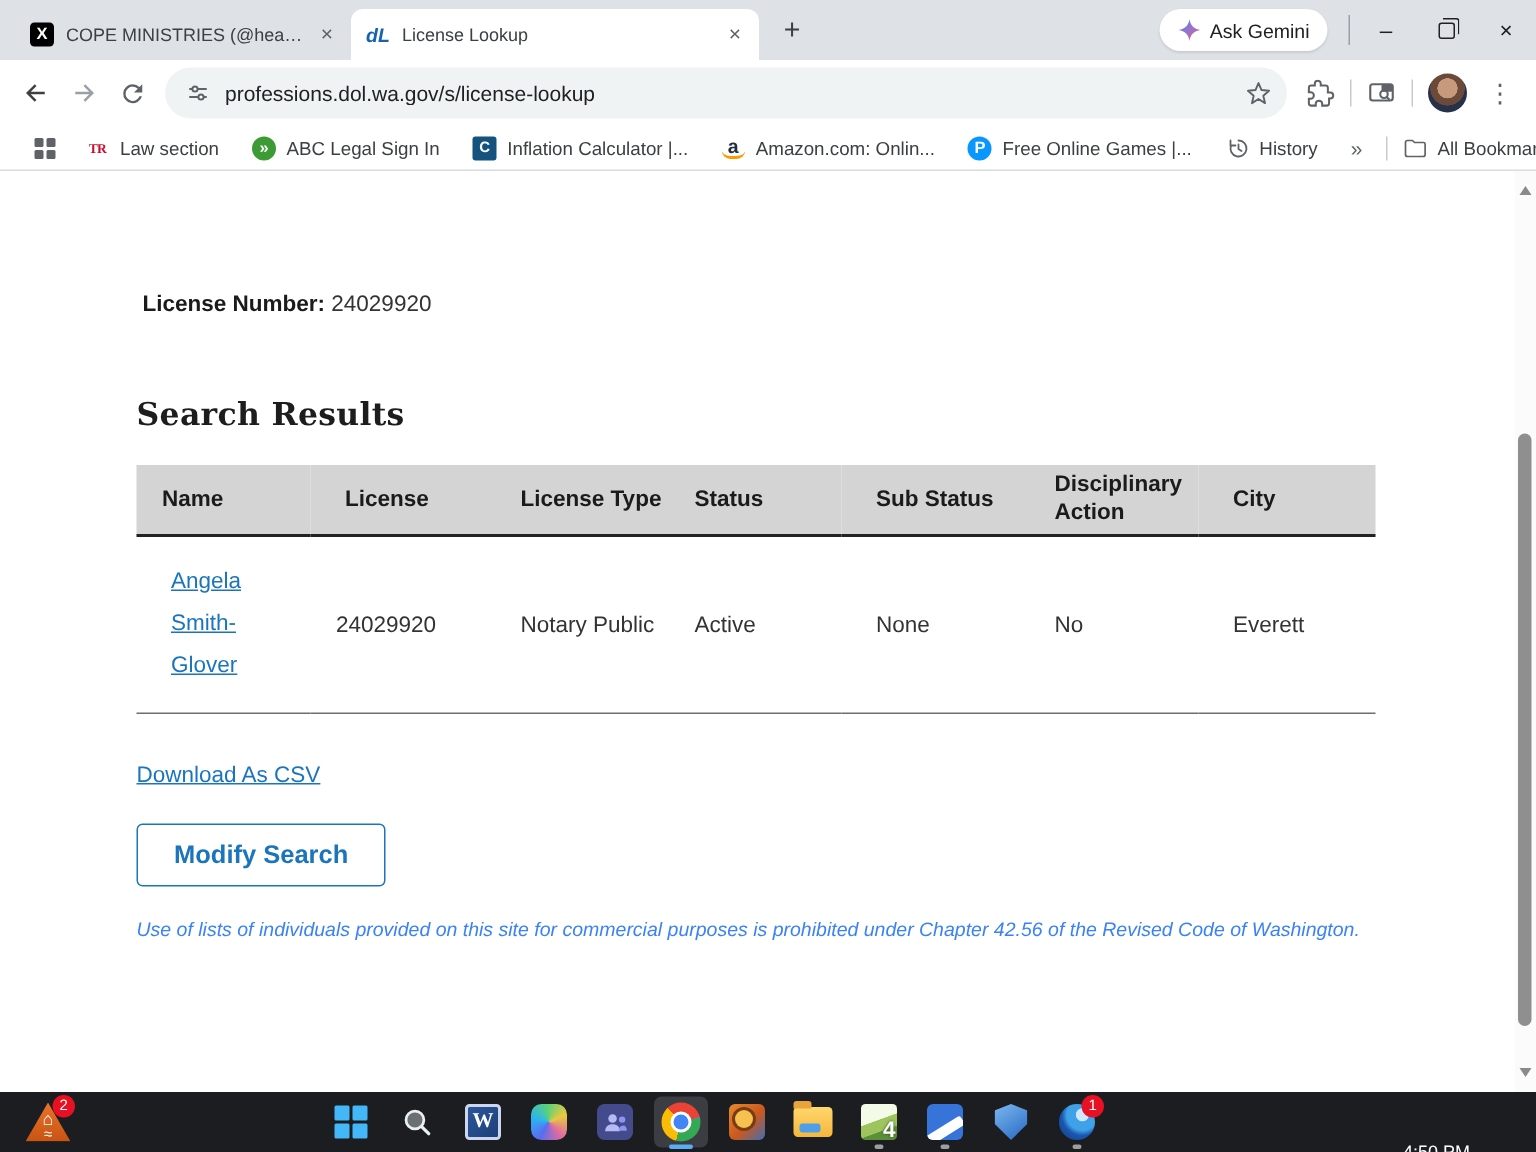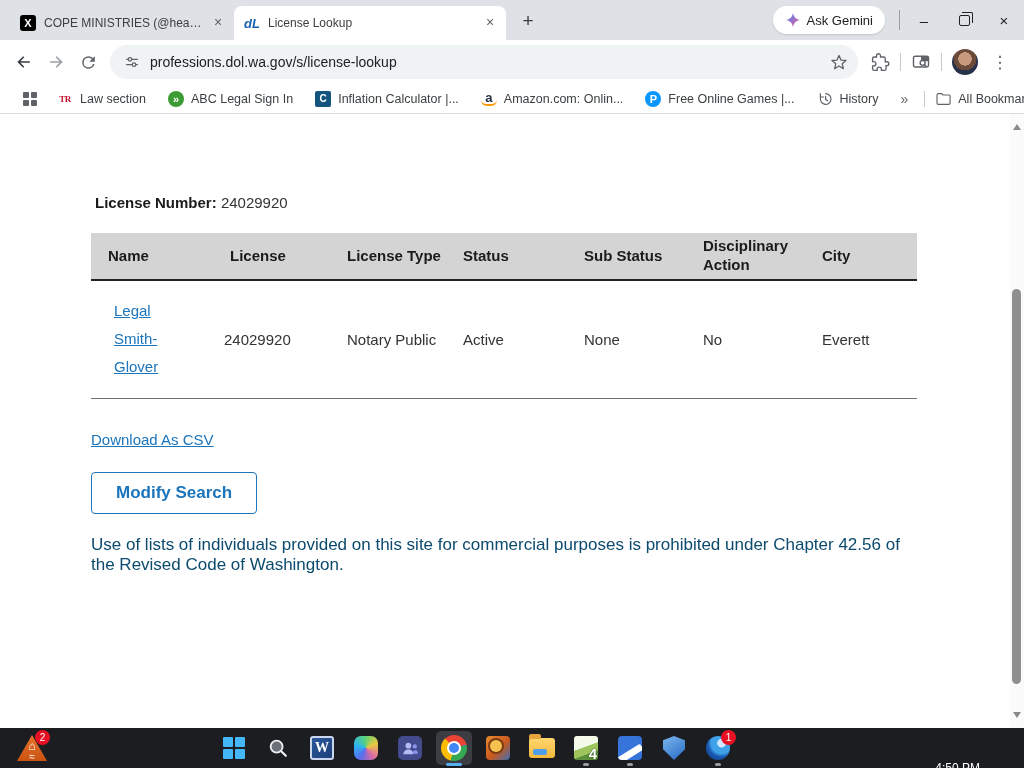--- a/index.html
+++ b/index.html
@@ -54,21 +54,21 @@
   .crit-line { margin:18px 0 0 4px; font-size:15px; color:#333; }
   .crit-line b { color:#1b1b1b; }
   .results-title { margin-top:52px; }
   table { border-collapse:collapse; table-layout:fixed; width:826px; margin-top:22px; font-size:15px; }
   thead th { background:#d4d4d4; height:47px; text-align:left; font-weight:bold; color:#1b1b1b; padding-left:17px; vertical-align:middle; line-height:1.25; border-bottom:2px solid #222; }
   tbody td { height:118px; color:#333; padding-left:17px; vertical-align:middle; border-bottom:1px solid #6f6f6f; }
   th.pad-lg, td.pad-lg { padding-left:23px; }
   .name-link { color:#1b75bc; text-decoration:underline; display:inline-block; width:64px; line-height:28px; }
   .csv-link { display:inline-block; margin:32px 0 0 0; font-size:15px; color:#1b75bc; text-decoration:underline; }
   .modify-btn { display:inline-block; margin-top:23px; padding:10px 24px; font-size:17px; font-weight:bold; color:#1b75bc; background:#fff; border:1px solid #1b75bc; border-radius:4px; font-family:"Liberation Sans",sans-serif; }
-  .disclaimer { margin-top:21px; font-size:17px; color:#0c4a6e; }
+  .disclaimer { margin-top:21px; font-size:13px; color:#3b82f6;font-style:italic; }
 
   
   .scrollbar { position:absolute; top:0; right:0; bottom:0; width:14px; background:#fbfbfb; }
   .sb-arrow { position:absolute; left:3px; width:0; height:0; border-left:4px solid transparent; border-right:4px solid transparent; }
   .sb-up { top:10px; border-bottom:6px solid #8a8a8a; }
   .sb-down { bottom:10px; border-top:6px solid #8a8a8a; }
   .sb-thumb { position:absolute; top:175px; left:2px; width:9px; height:395px; background:#8f8f8f; border-radius:5px; }
 
   
   .taskbar { height:40px; background:#1c1d21; display:flex; align-items:center; flex-shrink:0; position:relative; color:#fff; }
@@ -246,20 +246,21 @@
     </span>
   </div>
 
   <div class="page">
     <div class="content">
       <div class="crit-line">
         <b>License Number:</b>
         <span>24029920</span>
       </div>
 
+      <h1 class="results-title">Search Results</h1>
 
       <table>
         <colgroup>
           <col style="width:116px">
             <col style="width:123px">
             <col style="width:116px">
             <col style="width:115px">
           <col style="width:125px">
             <col style="width:113px">
             <col style="width:118px">
@@ -270,21 +271,21 @@
             <th class="pad-lg">License</th>
             <th>License Type</th>
             <th>Status</th>
             <th class="pad-lg">Sub Status</th>
             <th>Disciplinary Action</th>
             <th class="pad-lg">City</th>
           </tr>
         </thead>
         <tbody>
           <tr>
-            <td class="pad-lg"><a href="#" class="name-link">Legal Smith-Glover</a></td>
+            <td class="pad-lg"><a href="#" class="name-link">Angela Smith-Glover</a></td>
             <td>24029920</td>
             <td>Notary Public</td>
             <td>Active</td>
             <td class="pad-lg">None</td>
             <td>No</td>
             <td class="pad-lg">Everett</td>
           </tr>
         </tbody>
       </table>
 

